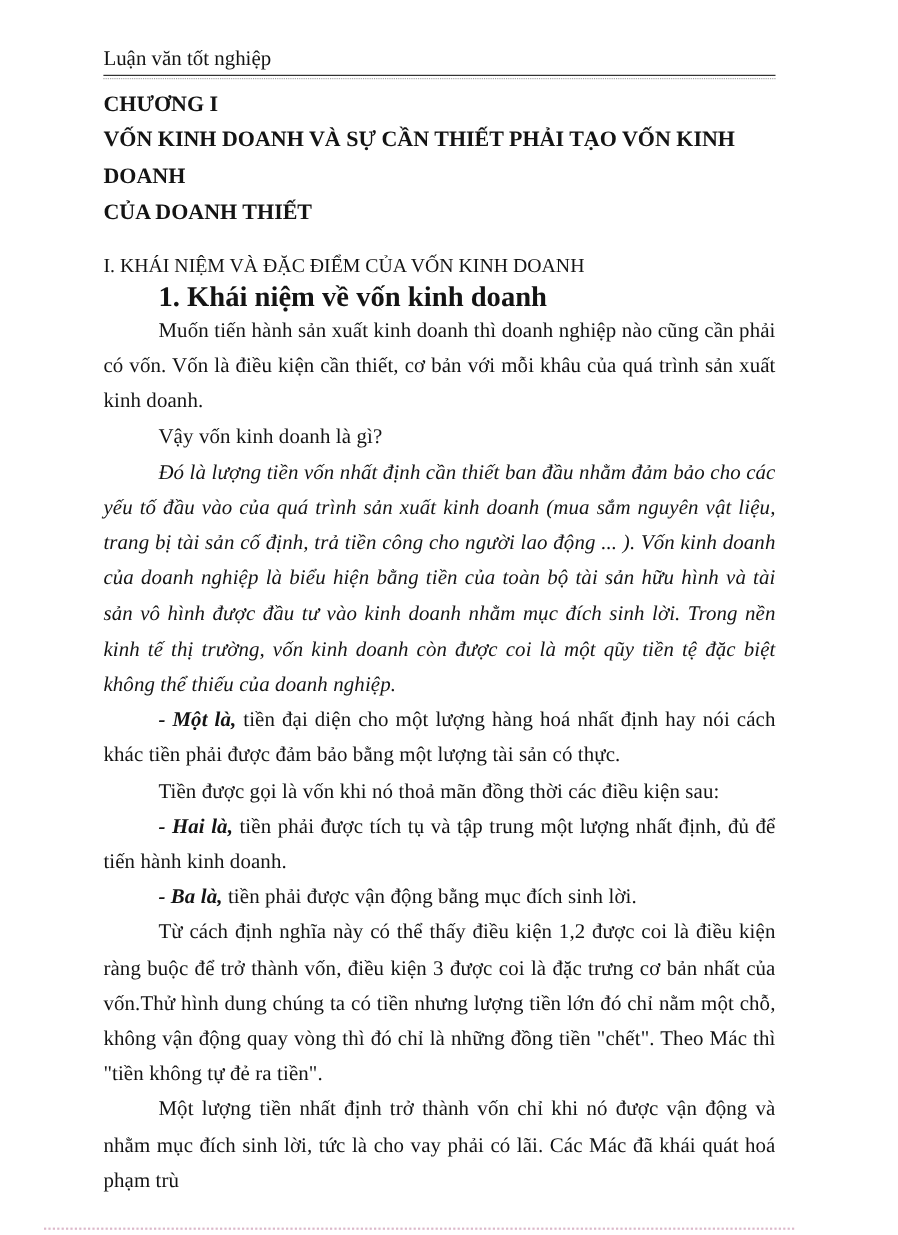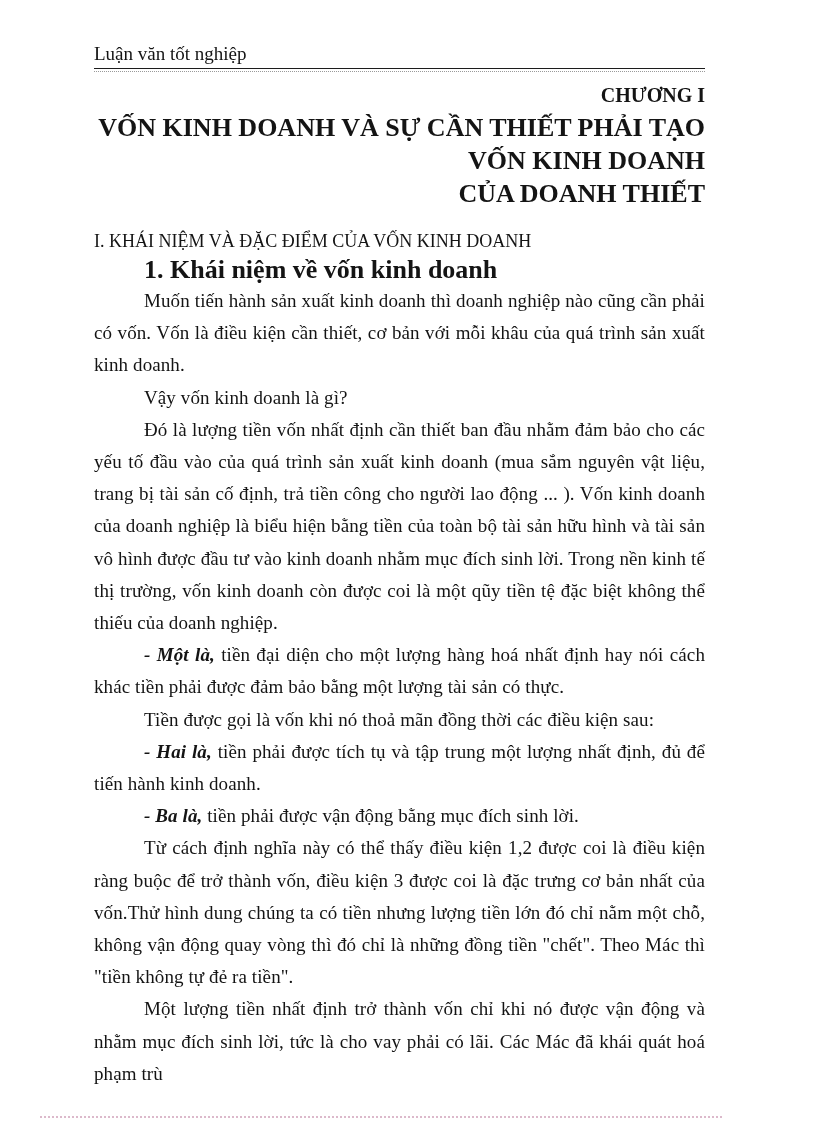--- a/index.html
+++ b/index.html
@@ -27,30 +27,30 @@
     line-height: 24px;
     padding-bottom: 2px;
     border-bottom: 1.5px solid #1c1c1c;
   }
   .header-dotted-rule {
     border-bottom: 1px dotted #9a9a9a;
     margin-top: 2px;
   }
   
   .chapter-label {
-    text-align: right;
+    text-align: left;
     font-weight: bold;
     font-size: 20px;
     line-height: 26px;
     margin-top: 10px;
   }
   .chapter-title {
-    text-align: right;
+    text-align: left;
     font-weight: bold;
-    font-size: 26px;
+    font-size: 20px;
     line-height: 33px;
     margin-top: 3px;
   }
   
   .section-heading {
     font-size: 18px;
     line-height: 26px;
     margin-top: 18px;
   }
   .subsection-heading {
@@ -63,20 +63,21 @@
   
   .body-text p {
     margin: 0;
     font-size: 19px;
     line-height: 32.2px;
     text-align: justify;
     text-indent: 50px;
     letter-spacing: 0.1px;
   }
   .body-text p.italic {
+    font-style: italic;
   }
   .lead {
     font-weight: bold;
     font-style: italic;
   }
   
   .bottom-dots {
     position: absolute;
     left: 40px;
     right: 36px;

